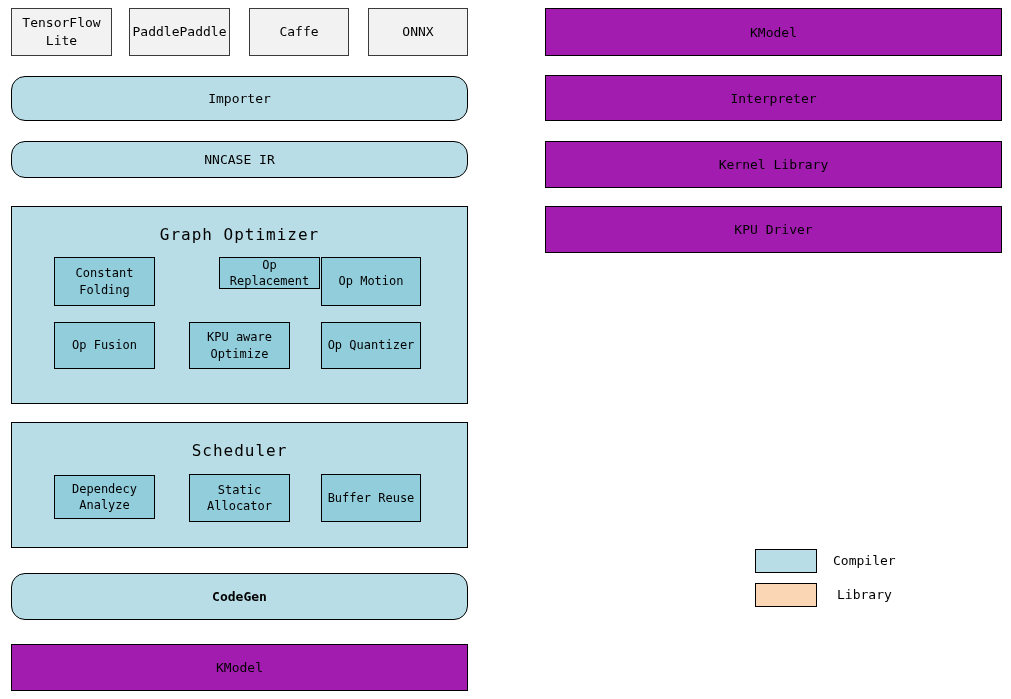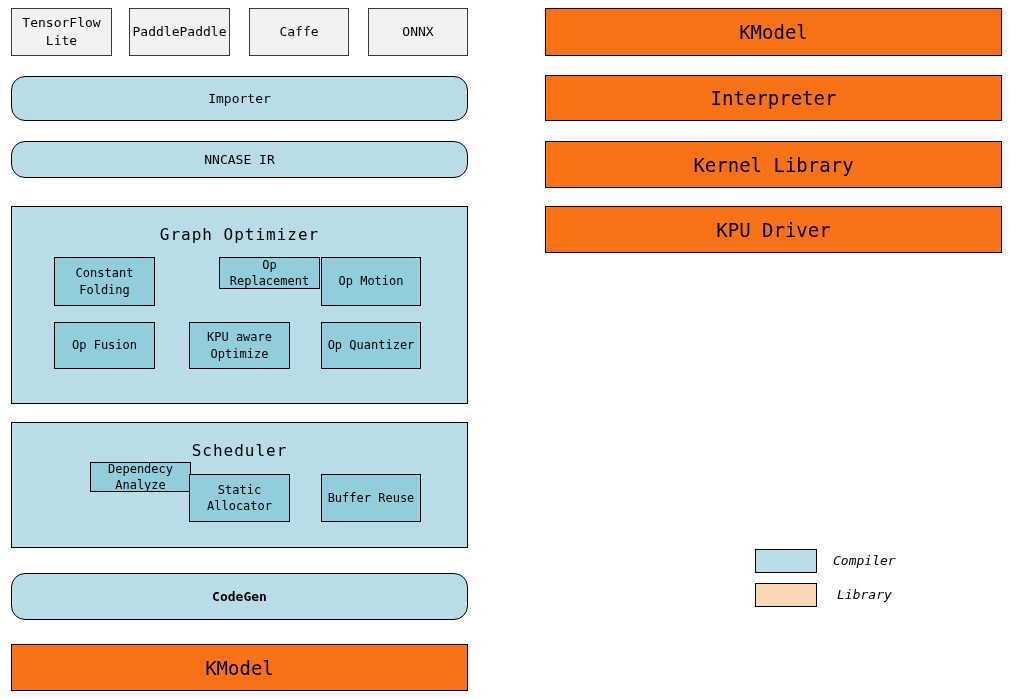--- a/index.html
+++ b/index.html
@@ -22,21 +22,21 @@
     text-align: center;
   }
   .fw-box {
     background: #f2f2f2;
     border-color: #3a3a3a;
     font-size: 13px;
     line-height: 1.35;
     padding: 0 4px;
   }
   .bar-compiler { background: #b9dde6; font-size: 13px; border-radius: 14px; }
-  .bar-runtime  { background: #f97316; font-size: 19px; }
+  .bar-runtime  { background: #a21caf; font-size: 13px; }
   .container {
     position: absolute;
     box-sizing: border-box;
     border: 1px solid #000000;
     background: #b9dde6;
   }
   .container-title {
     position: absolute;
     left: 0;
     width: 100%;
@@ -55,21 +55,20 @@
     box-sizing: border-box;
     border: 1px solid #000000;
   }
   .legend-swatch.compiler { background: #b9dde6; }
   .legend-swatch.runtime  { background: #fbd6b5; }
   .legend-label {
     position: absolute;
     font-size: 13px;
     line-height: 24px;
     white-space: nowrap;
-    font-style: italic;
   }
 </style>
 </head>
 <body>
 
 <div class="canvas">
 
   <div class="box fw-box" style="left:11px; top:8px; width:101px; height:48px;">
     <span>TensorFlow Lite</span>
   </div>
@@ -107,21 +106,21 @@
     <div class="box sub-box" style="left:177px; top:115px; width:101px; height:47px;">
       <span>KPU aware Optimize</span>
     </div>
     <div class="box sub-box" style="left:309px; top:115px; width:100px; height:47px;">
       <span>Op Quantizer</span>
     </div>
   </div>
 
   <div class="container" style="left:11px; top:422px; width:457px; height:126px;">
     <div class="container-title" style="top:18px;">Scheduler</div>
-    <div class="box sub-box" style="left:42px; top:39px; width:101px; height:30px;margin-left:36px;">
+    <div class="box sub-box" style="left:42px; top:52px; width:101px; height:44px;">
       <span>Dependecy Analyze</span>
     </div>
     <div class="box sub-box" style="left:177px; top:51px; width:101px; height:48px;">
       <span>Static Allocator</span>
     </div>
     <div class="box sub-box" style="left:309px; top:51px; width:100px; height:48px;">
       <span>Buffer Reuse</span>
     </div>
   </div>
 

